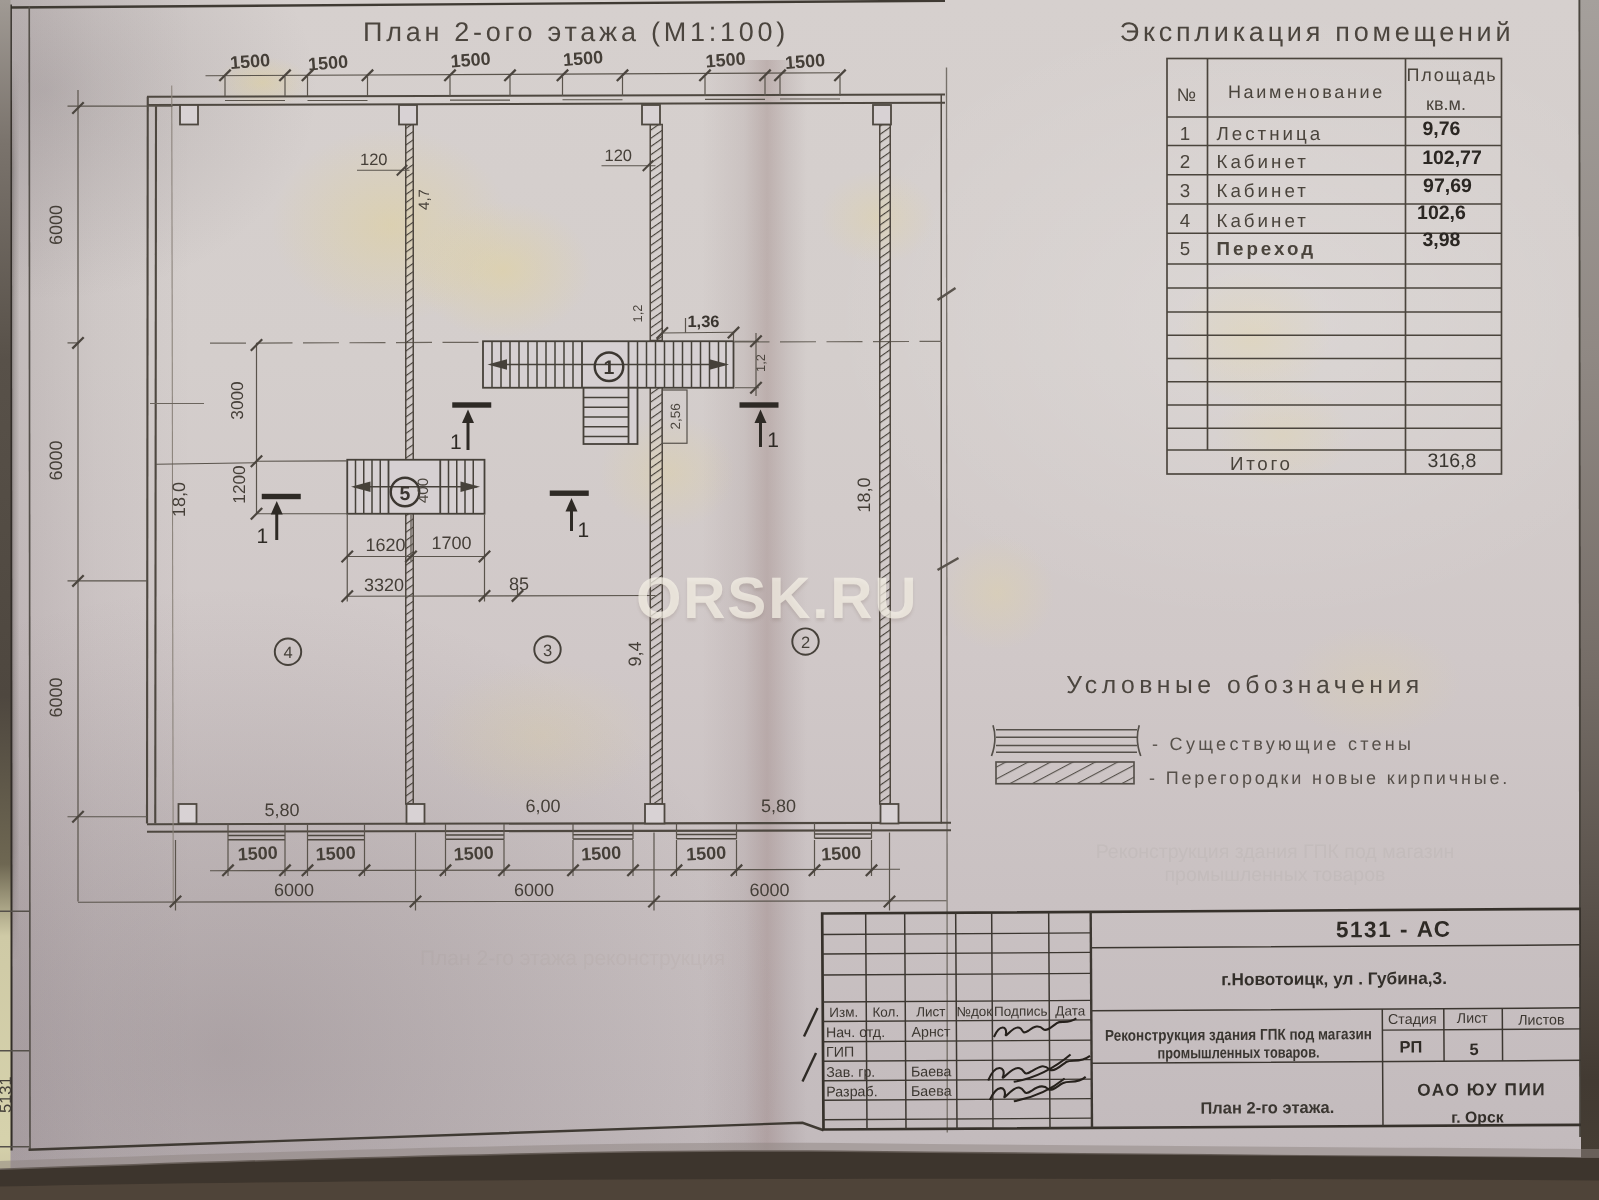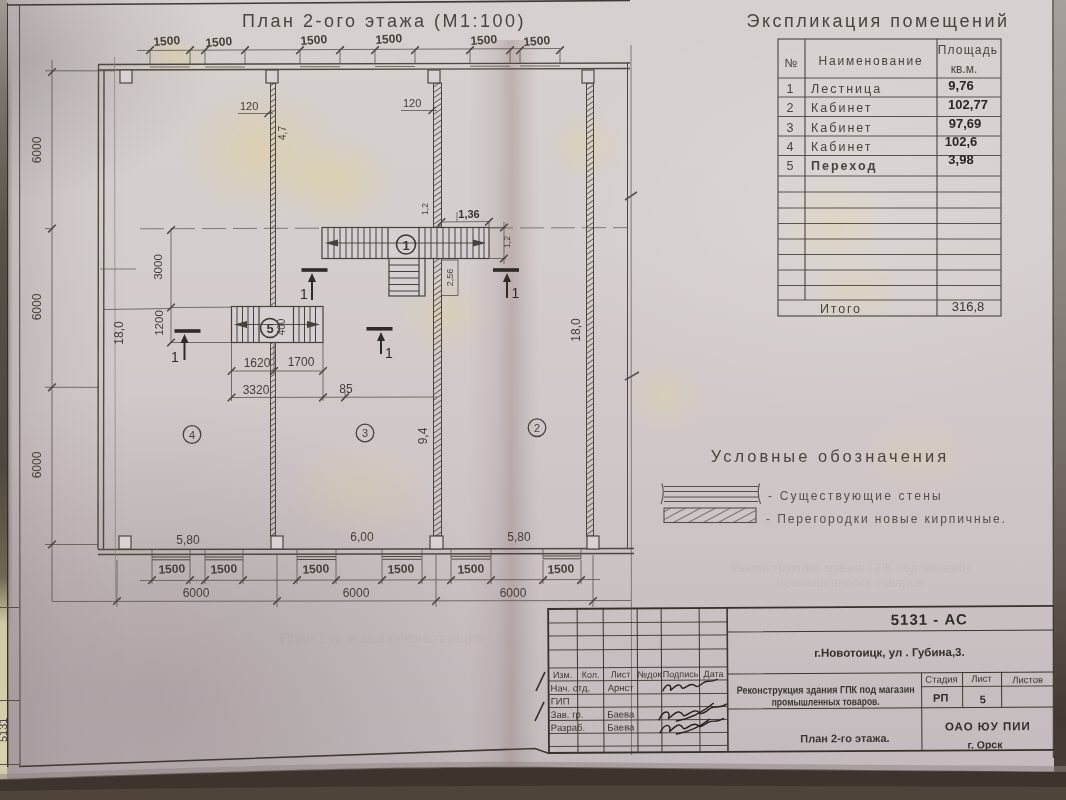--- a/index.html
+++ b/index.html
@@ -505,20 +505,22 @@
 <text x="988" y="733" font-size="11.5" font-weight="bold" fill="#332f2a" text-anchor="middle" letter-spacing="1">ОАО ЮУ  ПИИ</text>
 <text x="985" y="751" font-size="10.5" font-weight="bold" fill="#332f2a" text-anchor="middle">г. Орск</text>
 </g>
 
 <g stroke="#2e2a25" stroke-width="1.6">
 <line x1="536" y1="691" x2="545" y2="672"></line>
 <line x1="535" y1="721" x2="544" y2="702"></line>
 </g>
 </svg>
 
+<div style="position:absolute;left:424px;top:378px;width:245px;height:50px;color:rgba(247,243,232,0.72);
+  font-size:39px;font-weight:bold;letter-spacing:1.2px;text-shadow:0 2px 2px rgba(100,80,70,0.15);font-family:&quot;Liberation Sans&quot;,sans-serif;">ORSK.RU</div>
 
 <div style="left:0;top:40px;width:13px;height:600px;background:linear-gradient(90deg, rgba(40,34,30,0.75) 0%, rgba(45,40,36,0.55) 45%, rgba(60,54,48,0.18) 75%, rgba(60,54,48,0) 100%);
  -webkit-mask-image:linear-gradient(180deg,transparent 0%,#000 12%,#000 88%,transparent 100%);
  mask-image:linear-gradient(180deg,transparent 0%,#000 12%,#000 88%,transparent 100%);"></div>
 
 <div style="left:0;top:0;width:6.5px;height:800px;background:linear-gradient(180deg,#a09a94 0%, #7a736c 12%, #585149 30%, #4e473f 58%, #6e6752 72%, #cfcaa6 78%, #d6d2ac 95%, #c4bc9c 100%);"></div>
 
 <div style="left:1054px;top:0;width:12px;height:800px;background:linear-gradient(180deg,#a5a09c 0%, #8f8883 30%, #766e68 55%, #5a524b 75%, #423a32 90%, #473f35 100%);"></div>
 
 <svg style="position:absolute;left:0;top:0" width="1066" height="800" viewBox="0 0 1066 800">

